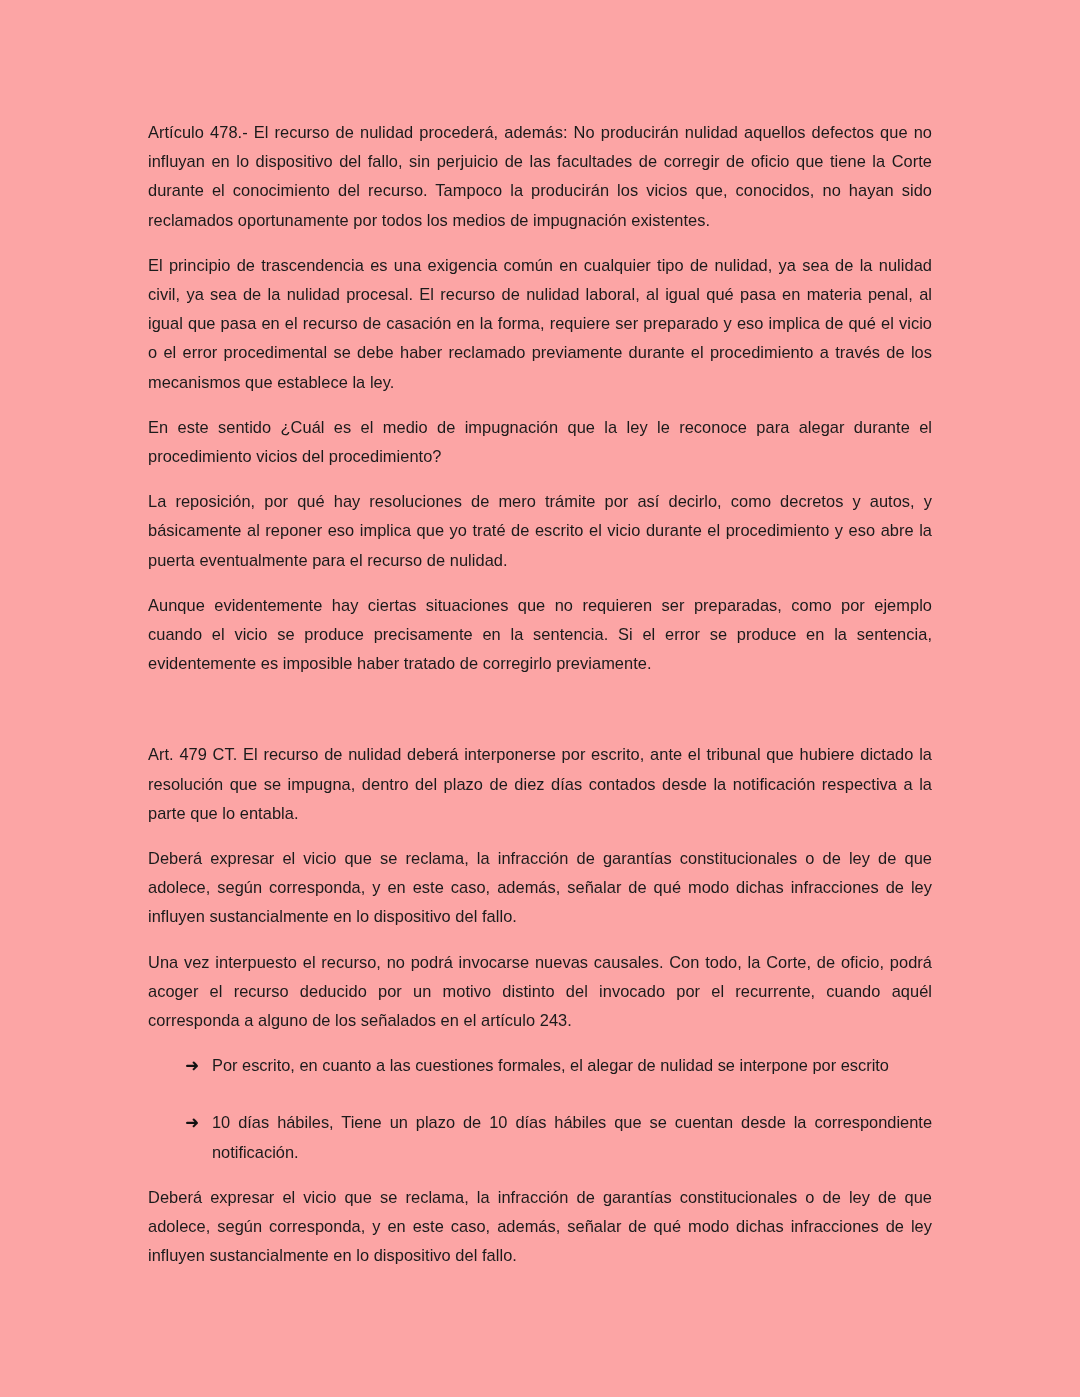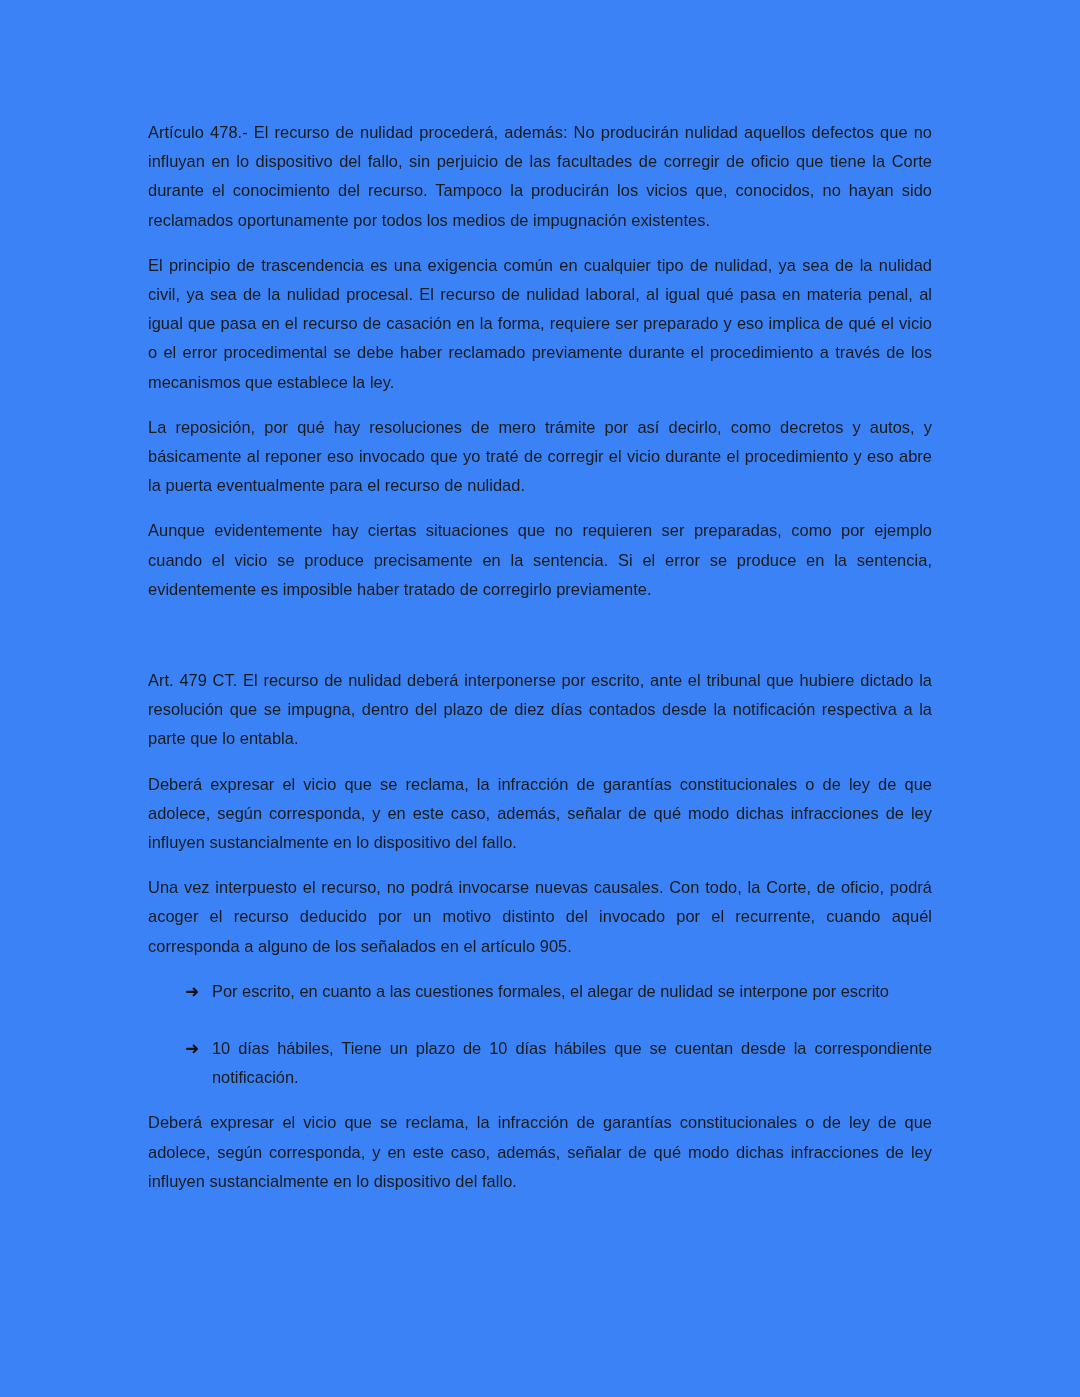--- a/index.html
+++ b/index.html
@@ -6,21 +6,21 @@
   html, body {
     margin: 0;
     padding: 0;
     background: #ffffff;
   }
 
   .page {
     position: relative;
     width: 1080px;
     height: 1397px;
-    background: #3b82f6;
+    background: #fca5a5;
     box-sizing: border-box;
     overflow: hidden;
   }
 
   .content {
     position: absolute;
     left: 148px;
     top: 118px;
     width: 784px;
   }
@@ -95,31 +95,32 @@
 </style>
 </head>
 <body>
 
 <div class="page">
   <div class="content">
 
     <div>
       <p class="para">Artículo 478.- El recurso de nulidad procederá, además: No producirán nulidad aquellos defectos que no influyan en lo dispositivo del fallo, sin perjuicio de las facultades de corregir de oficio que tiene la Corte durante el conocimiento del recurso. Tampoco la producirán los vicios que, conocidos, no hayan sido reclamados oportunamente por todos los medios de impugnación existentes.</p>
       <p class="para">El principio de trascendencia es una exigencia común en cualquier tipo de nulidad, ya sea de la nulidad civil, ya sea de la nulidad procesal. El recurso de nulidad laboral, al igual qué pasa en materia penal, al igual que pasa en el recurso de casación en la forma, requiere ser preparado y eso implica de qué el vicio o el error procedimental se debe haber reclamado previamente durante el procedimiento a través de los mecanismos que establece la ley.</p>
-      <p class="para">La reposición, por qué hay resoluciones de mero trámite por así decirlo, como decretos y autos, y básicamente al reponer eso invocado que yo traté de corregir el vicio durante el procedimiento y eso abre la puerta eventualmente para el recurso de nulidad.</p>
+      <p class="para">En este sentido ¿Cuál es el medio de impugnación que la ley le reconoce para alegar durante el procedimiento vicios del procedimiento?</p>
+      <p class="para">La reposición, por qué hay resoluciones de mero trámite por así decirlo, como decretos y autos, y básicamente al reponer eso implica que yo traté de escrito el vicio durante el procedimiento y eso abre la puerta eventualmente para el recurso de nulidad.</p>
       <p class="para">Aunque evidentemente hay ciertas situaciones que no requieren ser preparadas, como por ejemplo cuando el vicio se produce precisamente en la sentencia. Si el error se produce en la sentencia, evidentemente es imposible haber tratado de corregirlo previamente.</p>
     </div>
 
     <div class="block-gap"></div>
 
     <div>
       <p class="para"><span class="lead">Art. 479 CT.</span><span> El recurso de nulidad deberá interponerse por escrito, ante el tribunal que hubiere dictado la resolución que se impugna, dentro del plazo de diez días contados desde la notificación respectiva a la parte que lo entabla.</span></p>
 
       <p class="para">Deberá expresar el vicio que se reclama, la infracción de garantías constitucionales o de ley de que adolece, según corresponda, y en este caso, además, señalar de qué modo dichas infracciones de ley influyen sustancialmente en lo dispositivo del fallo.</p>
-      <p class="para">Una vez interpuesto el recurso, no podrá invocarse nuevas causales. Con todo, la Corte, de oficio, podrá acoger el recurso deducido por un motivo distinto del invocado por el recurrente, cuando aquél corresponda a alguno de los señalados en el artículo 905.</p>
+      <p class="para">Una vez interpuesto el recurso, no podrá invocarse nuevas causales. Con todo, la Corte, de oficio, podrá acoger el recurso deducido por un motivo distinto del invocado por el recurrente, cuando aquél corresponda a alguno de los señalados en el artículo 243.</p>
 
       <div class="list-wrap">
         <ul class="bullet-list">
           <li class="bullet-item">
             <span class="bullet-marker">➜</span>
             <span class="bullet-text">Por escrito, en cuanto a las cuestiones formales, el alegar de nulidad se interpone por escrito</span>
           </li>
           <li class="bullet-item">
             <span class="bullet-marker">➜</span>
             <span class="bullet-text">10 días hábiles, Tiene un plazo de 10 días hábiles que se cuentan desde la correspondiente notificación.</span>

